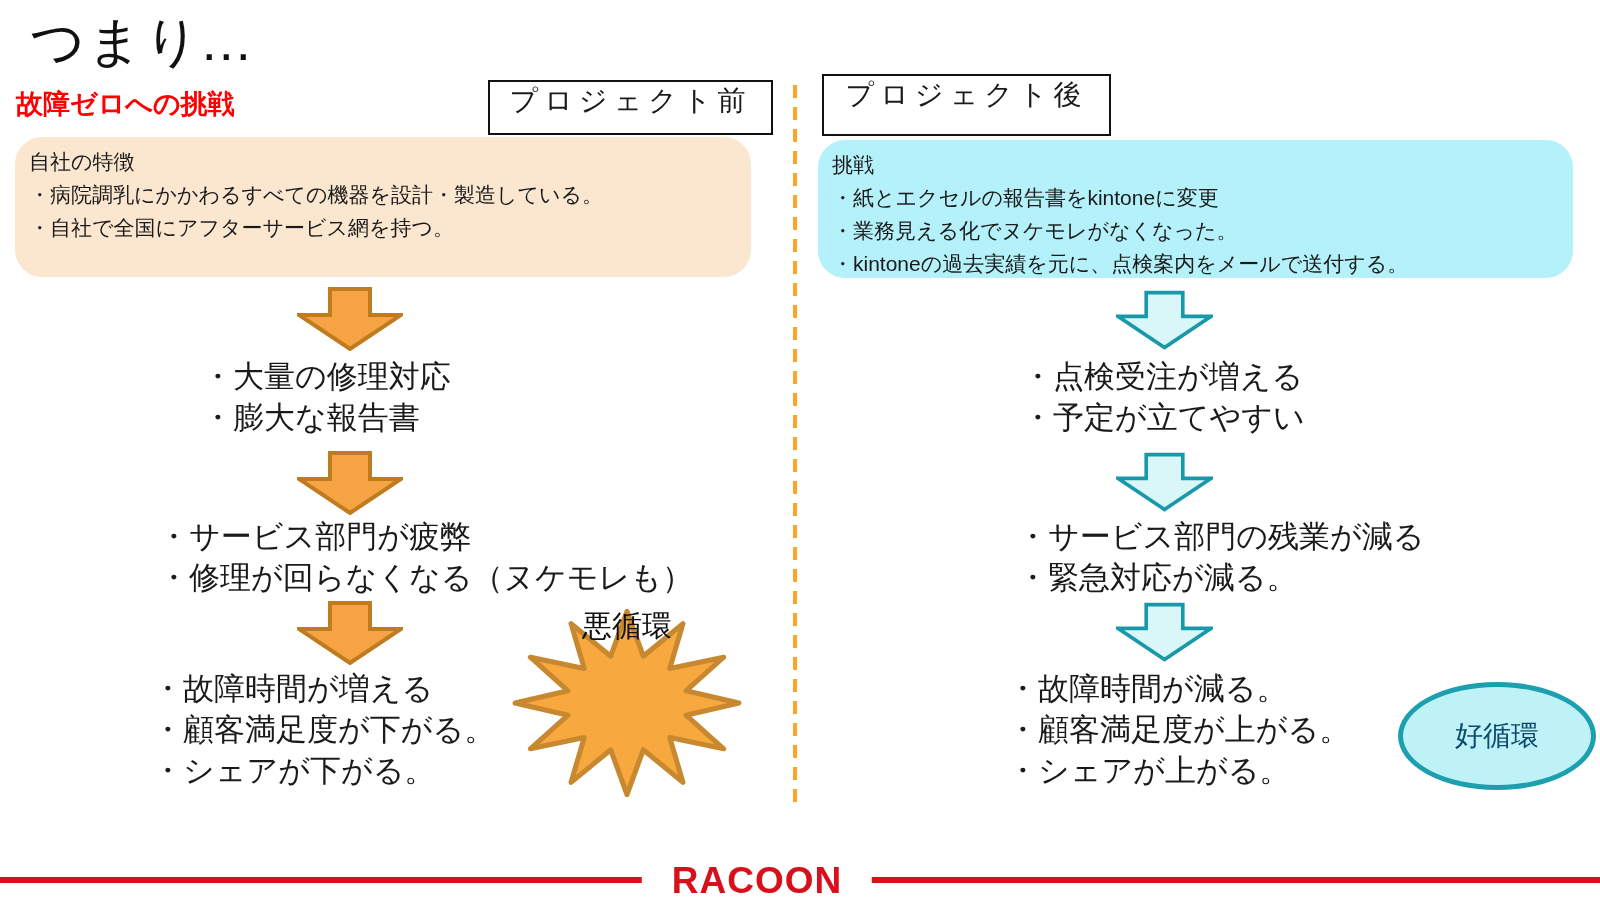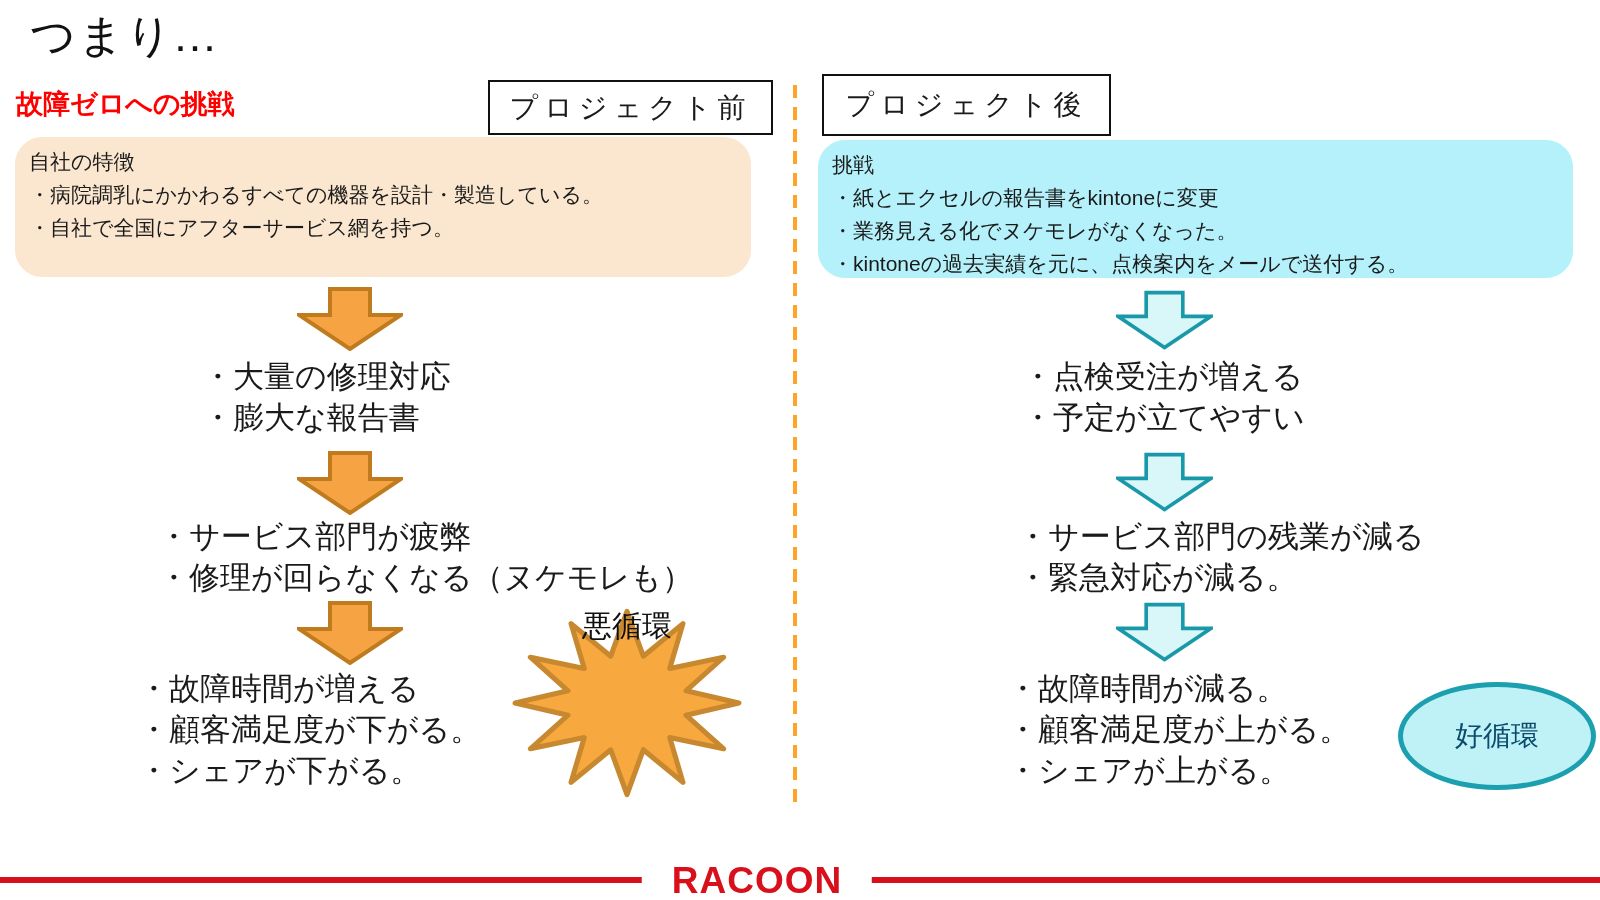--- a/index.html
+++ b/index.html
@@ -1,22 +1,22 @@
 <!DOCTYPE html>
 <html><head>
 <meta charset="utf-8">
 <style>
   html,body{margin:0;padding:0;background:#fff;}
   body{font-family:"Liberation Sans","DejaVu Sans",sans-serif;color:#1a1a1a;}
   .slide{position:relative;width:1600px;height:900px;background:#ffffff;overflow:hidden;}
 
-  .title{position:absolute;left:30px;top:6px;font-size:45px;color:#111;letter-spacing:2px;text-align:right;}
+  .title{position:absolute;left:30px;top:6px;font-size:54px;color:#111;letter-spacing:2px;text-align:right;}
   .heading-red{position:absolute;left:16px;top:86px;font-size:27px;font-weight:bold;color:#ff0000;}
 
-  .label-box{position:absolute;border:2.5px solid #111;background:#fff;display:flex;align-items:center;justify-content:center;font-size:28px;letter-spacing:6px;font-weight:500;}
+  .label-box{position:absolute;border:2.5px solid #111;background:#fff;display:flex;justify-content:center;font-size:28px;letter-spacing:6px;font-weight:500;}
   .label-before{left:488px;top:80px;width:281px;height:51px;}
   .label-after{left:822px;top:74px;width:285px;height:58px;}
 
   .panel{position:absolute;padding:8px 14px;font-size:21px;line-height:33px;border-radius:27px;}
   .panel-before{left:15px;top:137px;width:708px;height:124px;background:#fbe7cf;}
   .panel-after{left:818px;top:140px;width:727px;height:122px;background:#b4f1fa;}
   .panel div{white-space:nowrap;}
 
   .step{position:absolute;font-size:31px;line-height:41px;white-space:nowrap;}
 
@@ -88,21 +88,21 @@
     </svg>
 
   <div class="step" style="left:202px;top:356px;">
     <div>・大量の修理対応</div>
     <div>・膨大な報告書</div>
   </div>
   <div class="step" style="left:158px;top:516px;">
     <div>・サービス部門が疲弊</div>
     <div>・修理が回らなくなる（ヌケモレも）</div>
   </div>
-  <div class="step" style="left:138px;top:668px;">
+  <div class="step" style="left:152px;top:668px;">
     <div>・故障時間が増える</div>
     <div>・顧客満足度が下がる。</div>
     <div>・シェアが下がる。</div>
   </div>
 
   <div class="step" style="left:1022px;top:356px;">
     <div>・点検受注が増える</div>
     <div>・予定が立てやすい</div>
   </div>
   <div class="step" style="left:1017px;top:516px;">

